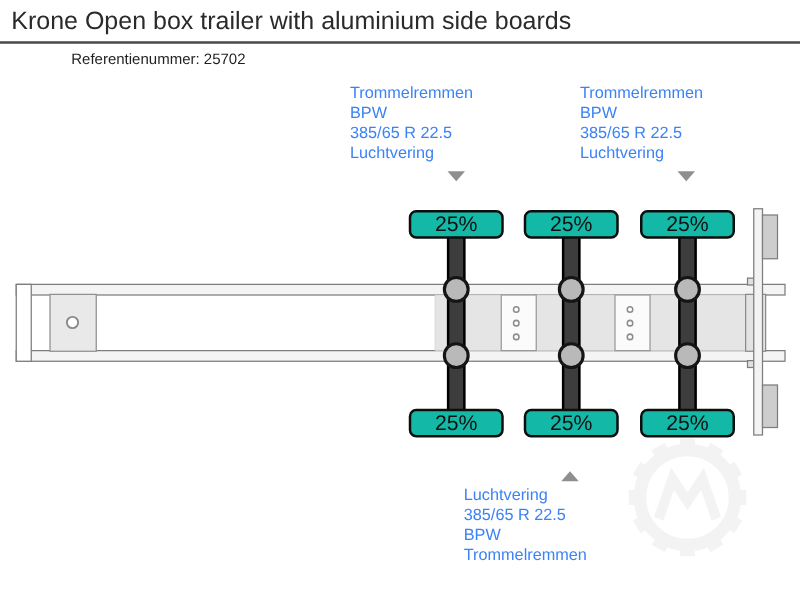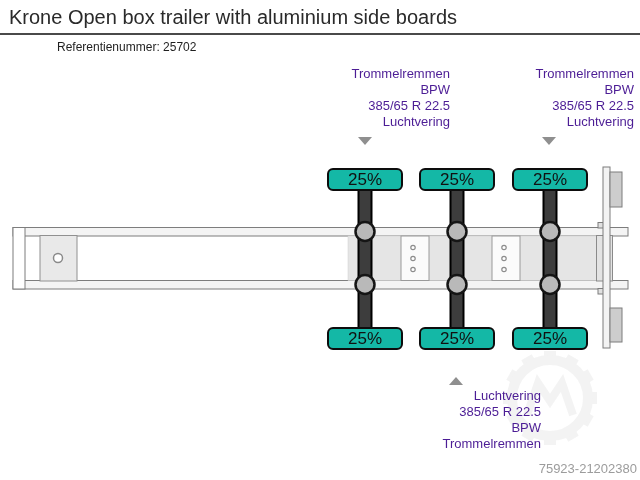--- a/index.html
+++ b/index.html
@@ -6,21 +6,21 @@
   .page{
     position:relative;width:640px;height:480px;overflow:hidden;background:#fff;
     font-family:"Liberation Sans",sans-serif;color:#262626;
   }
   .title{
     position:absolute;left:9px;top:6px;font-size:20px;font-weight:400;color:#2a2a2a;
     white-space:nowrap;letter-spacing:0;
   }
   .title-rule{position:absolute;left:0;top:33px;width:640px;height:2px;background:#4a4a4a;}
   .ref{position:absolute;left:9px;top:40px;font-size:12px;color:#1f1f1f;margin-left:48px;}
-  .spec{position:absolute;width:170px;text-align:right;font-size:13px;line-height:16px;color:#4c1d95;}
+  .spec{position:absolute;width:170px;text-align:left;font-size:13px;line-height:16px;color:#3b82f6;}
   .spec div{white-space:nowrap;}
   .spec-top-front{left:280px;top:66px;}
   .spec-top-rear{left:464px;top:66px;}
   .spec-bottom{left:371px;top:388px;}
   .arrow-down{
     position:absolute;width:0;height:0;
     border-left:7px solid transparent;border-right:7px solid transparent;
     border-top:8px solid #8f8f8f;
   }
   .arrow-up{
@@ -136,14 +136,13 @@
   <div class="tread" style="left:512px;top:327px;">25%</div>
 
   <div class="arrow-up" style="left:449px;top:377px;"></div>
   <div class="spec spec-bottom">
     <div>Luchtvering</div>
     <div>385/65 R 22.5</div>
     <div>BPW</div>
     <div>Trommelremmen</div>
   </div>
 
-  <div class="listing-id">75923-21202380</div>
 </div>
 
 </body></html>

